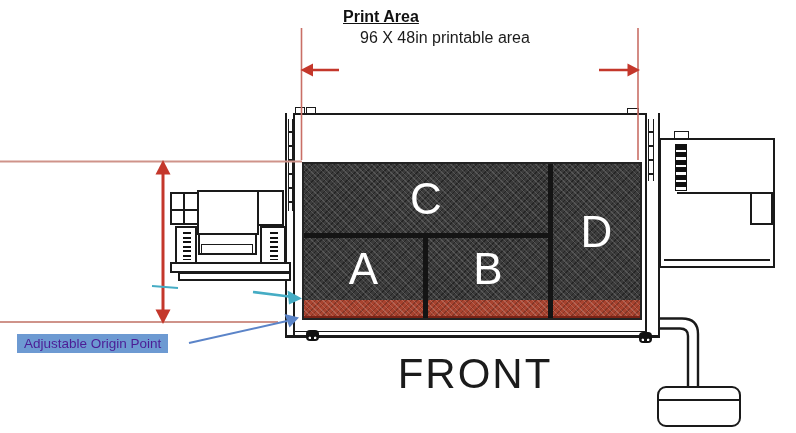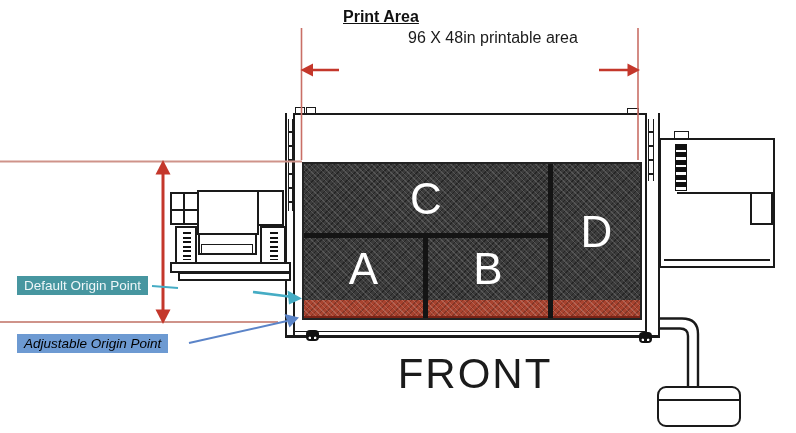--- a/index.html
+++ b/index.html
@@ -3,25 +3,25 @@
 <meta charset="utf-8">
 <style>
   html,body{margin:0;padding:0;background:#ffffff;}
   .canvas{
     position:relative;width:796px;height:433px;background:#fff;overflow:hidden;
     font-family:"Liberation Sans", sans-serif;color:#1a1a1a;
   }
   .abs{position:absolute;box-sizing:border-box;}
   
   .title-head{font-size:16px;font-weight:bold;color:#111;}
-  .title-line{font-size:16px;color:#1b1b1b;margin-left:48px;}
+  .title-line{font-size:16px;color:#1b1b1b;}
   .front{font-size:42px;letter-spacing:2px;color:#1b1b1b;text-align:center;}
   .callout{font-size:13.5px;padding:2px 7px;color:#eef6f8;white-space:nowrap;}
   .callout.teal{background:#4796a0;}
-  .callout.blue{background:#6d9ad2;color:#000000;font-style:italic;}
+  .callout.blue{background:#6d9ad2;color:#4c1d95;}
   .frame-v{border-left:2px solid #1a1a1a;border-right:2px solid #1a1a1a;background:#fff;}
   .rail{border-left:1.5px solid #1a1a1a;border-right:1.5px solid #1a1a1a;
     background:repeating-linear-gradient(180deg,transparent 0 12px,#1a1a1a 12px 14px);}
   .hline{border-top:2.5px solid #1a1a1a;}
   .box2{border:2px solid #1a1a1a;background:#fff;}
   .box15{border:1.5px solid #1a1a1a;background:#fff;}
   .coil{background:repeating-linear-gradient(180deg,#111 0 2px,transparent 2px 4.5px);}
   .chain{border:1px solid #111;
     background:repeating-linear-gradient(180deg,#101010 0 5px,#fdfdfd 5px 7.5px);}
   .caster{background:
@@ -163,17 +163,16 @@
 
     <g>
       <path d="M660 318.5 H682 Q698 318.5 698 334 V386" stroke="#1a1a1a" stroke-width="2.4" fill="none"></path>
       <path d="M660 328.5 H680 Q688 328.5 688 336 V386" stroke="#1a1a1a" stroke-width="2.4" fill="none"></path>
     </g>
   </svg>
 
   <div class="abs title-head z7" style="left:343px;top:8px;text-decoration:underline;">Print Area</div>
   <div class="abs title-line z7" style="left:360px;top:29px;">96 X 48in printable area</div>
 
-  <div class="abs callout teal z7" style="left:17px;top:276px;">Default Origin Point</div>
   <div class="abs callout blue z7" style="left:17px;top:334px;">Adjustable Origin Point</div>
 
   <div class="abs front z7" style="left:330px;top:350px;width:290px;">FRONT</div>
 </div>
 
 </body></html>

